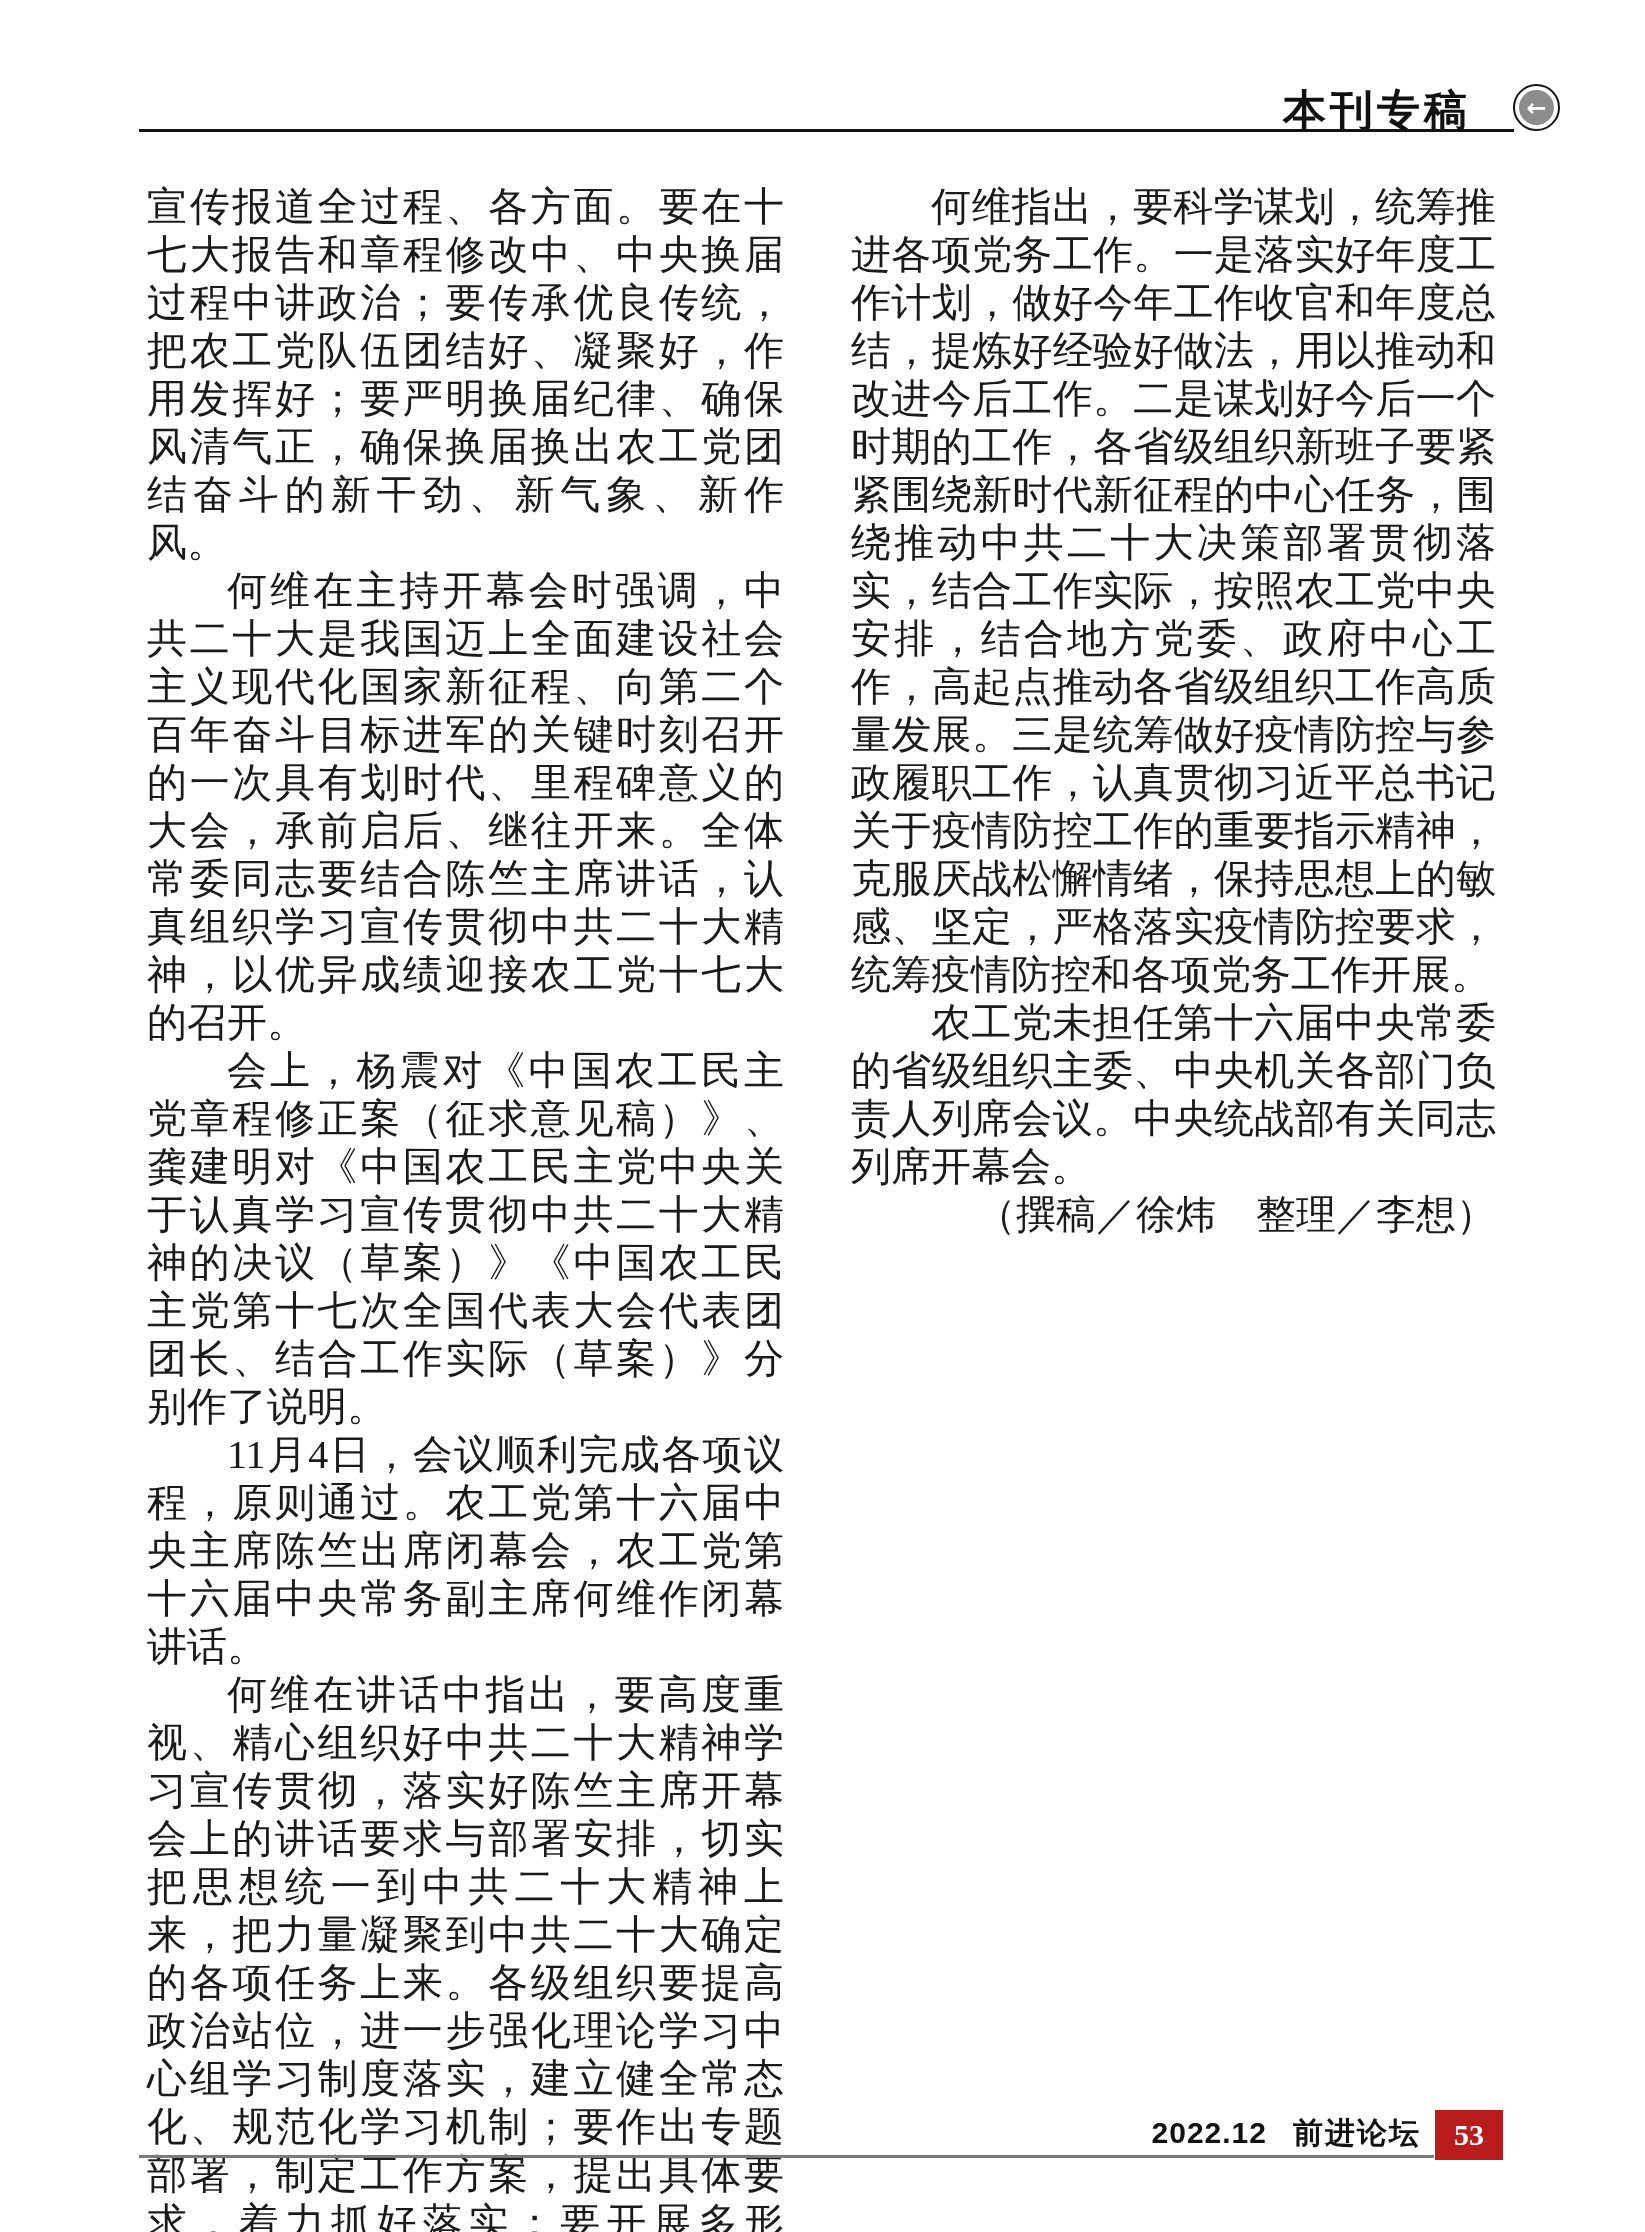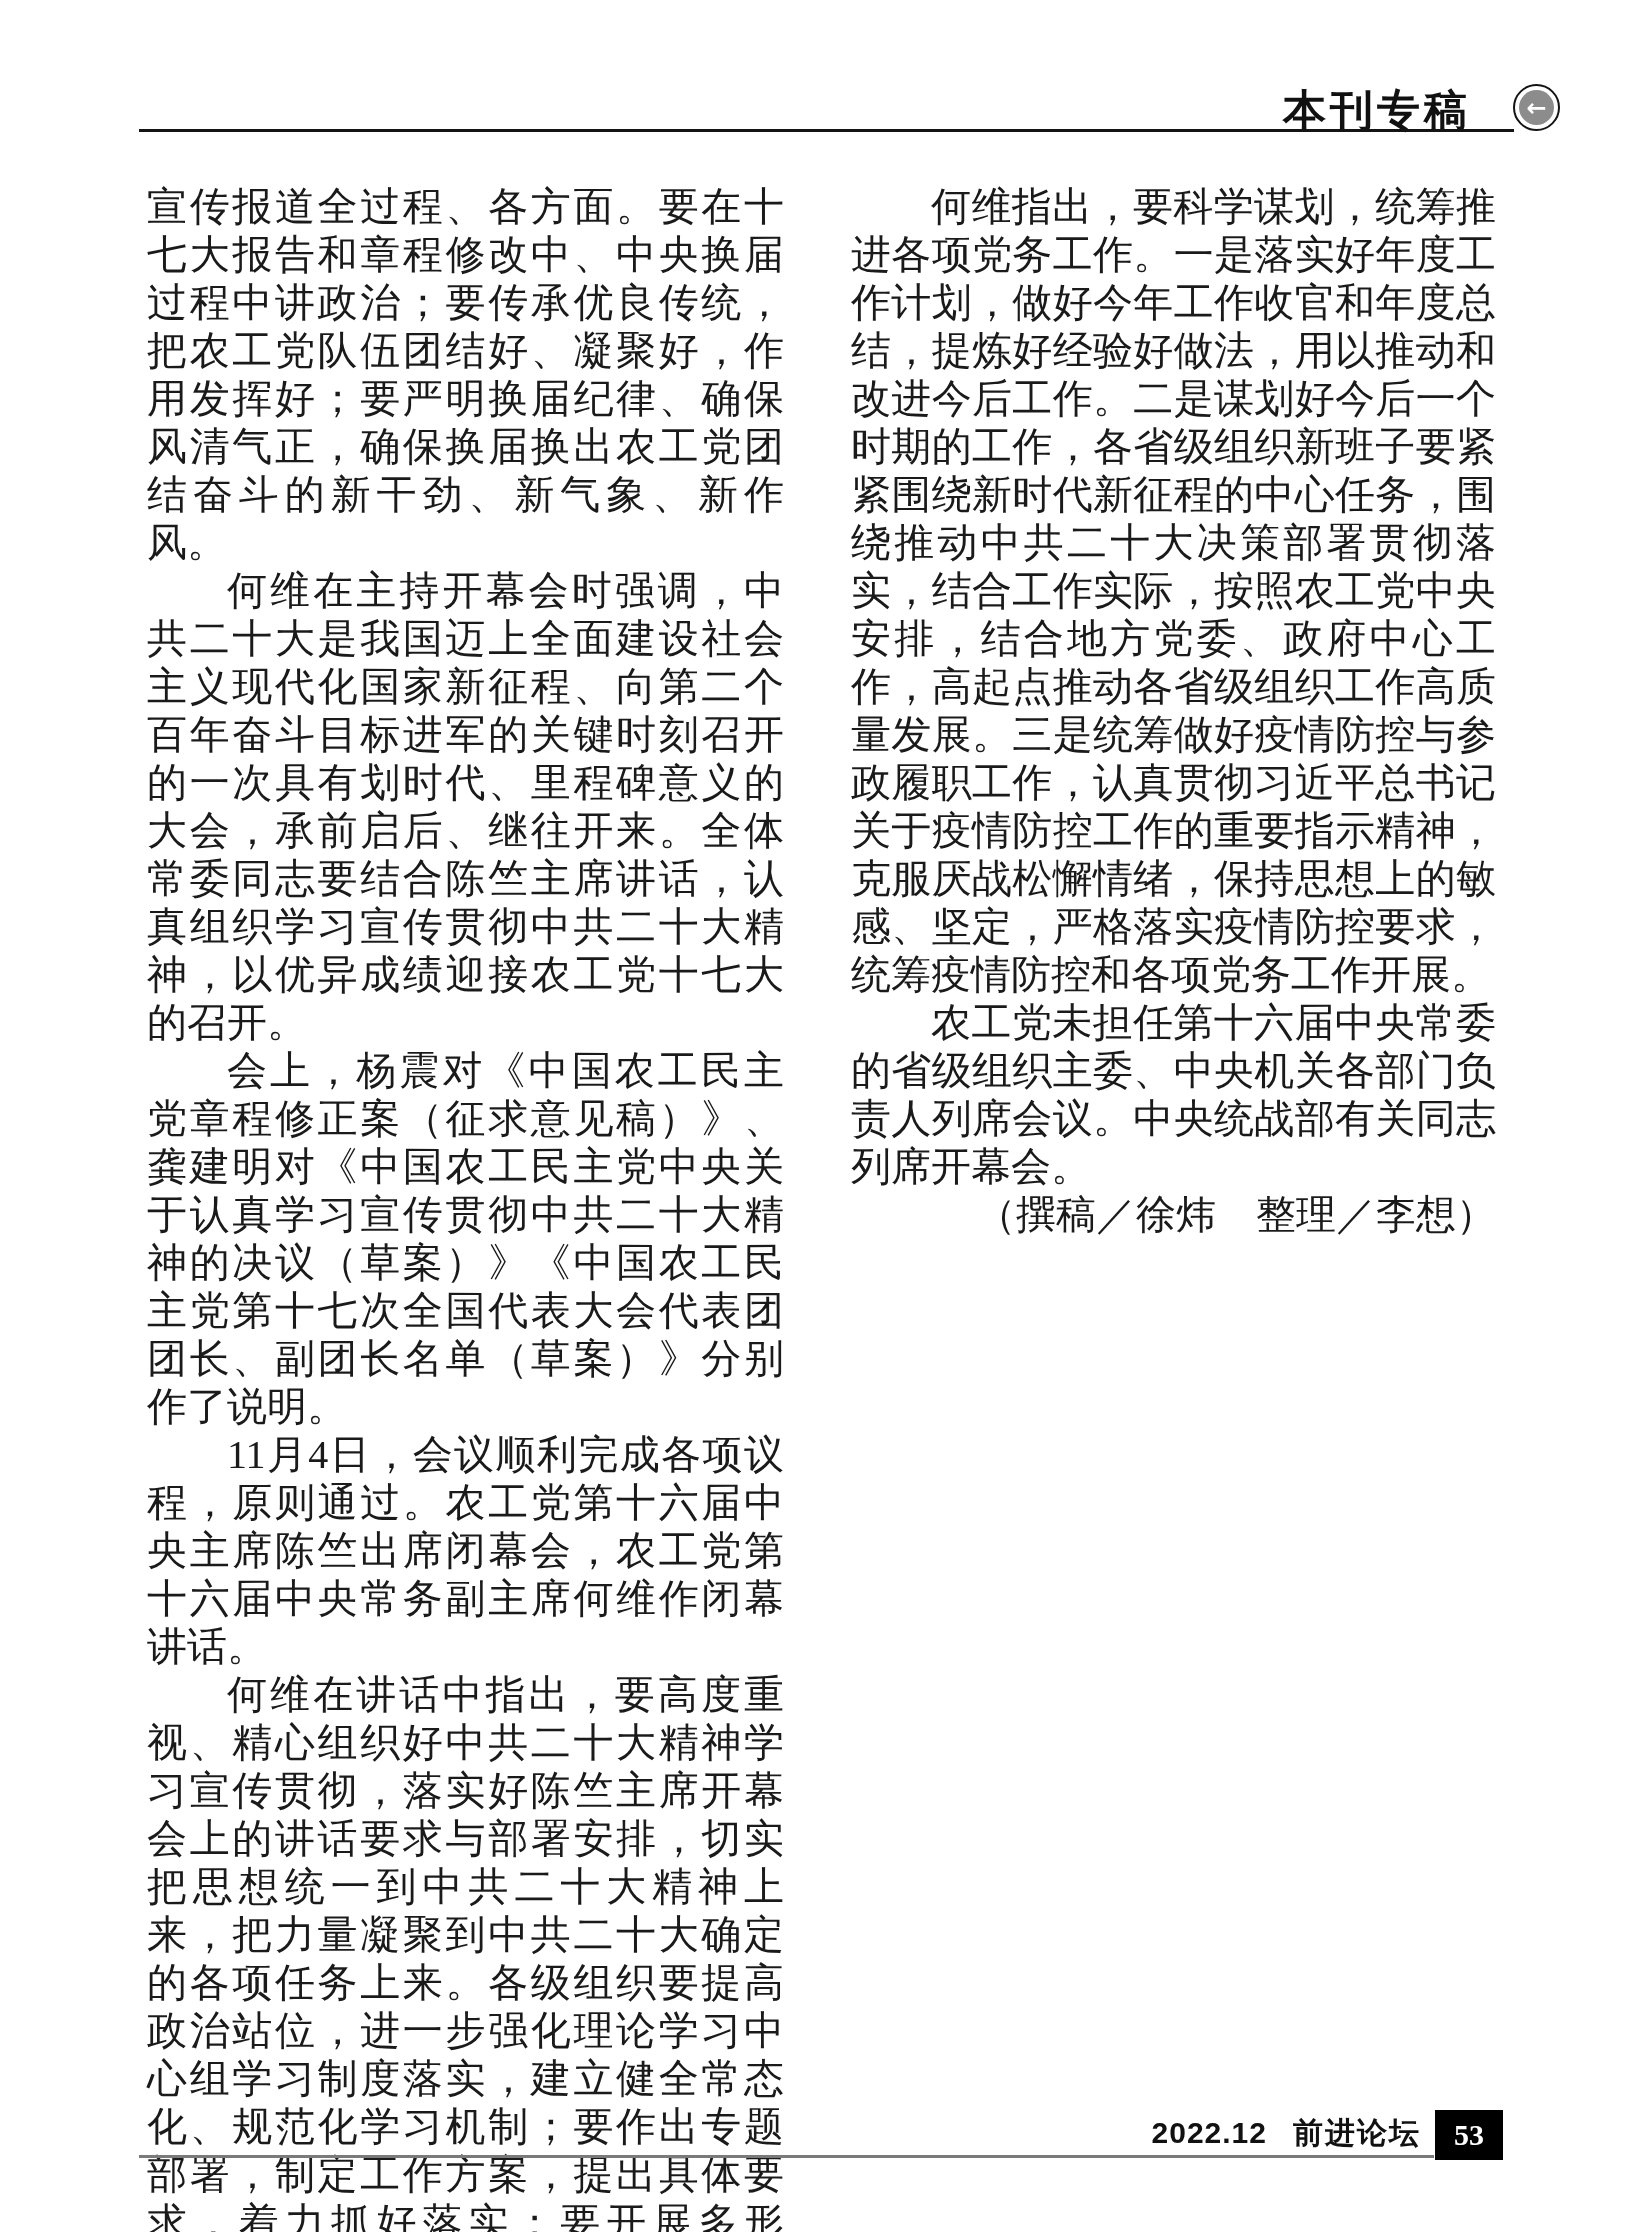--- a/index.html
+++ b/index.html
@@ -62,41 +62,41 @@
     position:absolute; top:2111px; right:225px;
     font-family:"Liberation Sans","DejaVu Sans",sans-serif;
     font-weight:700; font-size:30px; line-height:44px;
     color:#111; white-space:nowrap;
   }
   .footer-text .issue { margin-right:26px; letter-spacing:1px;text-align:right; }
   .footer-text .journal { letter-spacing:2px; }
   .page-number-badge {
     position:absolute; left:1435px; top:2110px;
     width:68px; height:50px;
-    background:#000000; color:#ffffff;
+    background:#b91c1c; color:#ffffff;
     text-align:center; line-height:50px;
     font-family:"Liberation Serif","DejaVu Serif",serif;
     font-weight:700; font-size:30px;
   }
 </style>
 </head>
 <body>
 
 <div class="page">
 
   <div class="header-title">本刊专稿</div>
   <div class="header-rule"></div>
   <div class="header-icon">
     <div class="icon-inner">←</div>
   </div>
 
   <div class="col col-left">
     <p class="para no-indent">宣传报道全过程、各方面。要在十七大报告和章程修改中、中央换届过程中讲政治；要传承优良传统，把农工党队伍团结好、凝聚好，作用发挥好；要严明换届纪律、确保风清气正，确保换届换出农工党团结奋斗的新干劲、新气象、新作风。</p>
     <p class="para">何维在主持开幕会时强调，中共二十大是我国迈上全面建设社会主义现代化国家新征程、向第二个百年奋斗目标进军的关键时刻召开的一次具有划时代、里程碑意义的大会，承前启后、继往开来。全体常委同志要结合陈竺主席讲话，认真组织学习宣传贯彻中共二十大精神，以优异成绩迎接农工党十七大的召开。</p>
-    <p class="para">会上，杨震对《中国农工民主党章程修正案（征求意见稿）》、龚建明对《中国农工民主党中央关于认真学习宣传贯彻中共二十大精神的决议（草案）》《中国农工民主党第十七次全国代表大会代表团团长、副团长名单（草案）》分别作了说明。</p>
+    <p class="para">会上，杨震对《中国农工民主党章程修正案（征求意见稿）》、龚建明对《中国农工民主党中央关于认真学习宣传贯彻中共二十大精神的决议（草案）》《中国农工民主党第十七次全国代表大会代表团团长、结合工作实际（草案）》分别作了说明。</p>
     <p class="para">11月4日，会议顺利完成各项议程，原则通过。农工党第十六届中央主席陈竺出席闭幕会，农工党第十六届中央常务副主席何维作闭幕讲话。</p>
     <p class="para">何维在讲话中指出，要高度重视、精心组织好中共二十大精神学习宣传贯彻，落实好陈竺主席开幕会上的讲话要求与部署安排，切实把思想统一到中共二十大精神上来，把力量凝聚到中共二十大确定的各项任务上来。各级组织要提高政治站位，进一步强化理论学习中心组学习制度落实，建立健全常态化、规范化学习机制；要作出专题部署，制定工作方案，提出具体要求，着力抓好落实；要开展多形式、分层次、广覆盖的培训活动，持续深入系统学习；要加强宣传各级组织和广大党员对中共二十大的热烈反响和积极评价，宣传各地组织学习贯彻中共二十大精神的具体举措和实际行动。各级领导班子成员，尤其是主要负责人，要发挥示范引领带头作用，以领学促学推动全党掀起学习热潮；要深入基层、深入党员，与党员面对面共同学习，进行针对性解读、加强思想引领。</p>
   </div>
 
   <div class="col col-right">
     <p class="para">何维指出，要科学谋划，统筹推进各项党务工作。一是落实好年度工作计划，做好今年工作收官和年度总结，提炼好经验好做法，用以推动和改进今后工作。二是谋划好今后一个时期的工作，各省级组织新班子要紧紧围绕新时代新征程的中心任务，围绕推动中共二十大决策部署贯彻落实，结合工作实际，按照农工党中央安排，结合地方党委、政府中心工作，高起点推动各省级组织工作高质量发展。三是统筹做好疫情防控与参政履职工作，认真贯彻习近平总书记关于疫情防控工作的重要指示精神，克服厌战松懈情绪，保持思想上的敏感、坚定，严格落实疫情防控要求，统筹疫情防控和各项党务工作开展。</p>
     <p class="para">农工党未担任第十六届中央常委的省级组织主委、中央机关各部门负责人列席会议。中央统战部有关同志列席开幕会。</p>
     <p class="para byline">（撰稿／徐炜　整理／李想）</p>
   </div>
 

